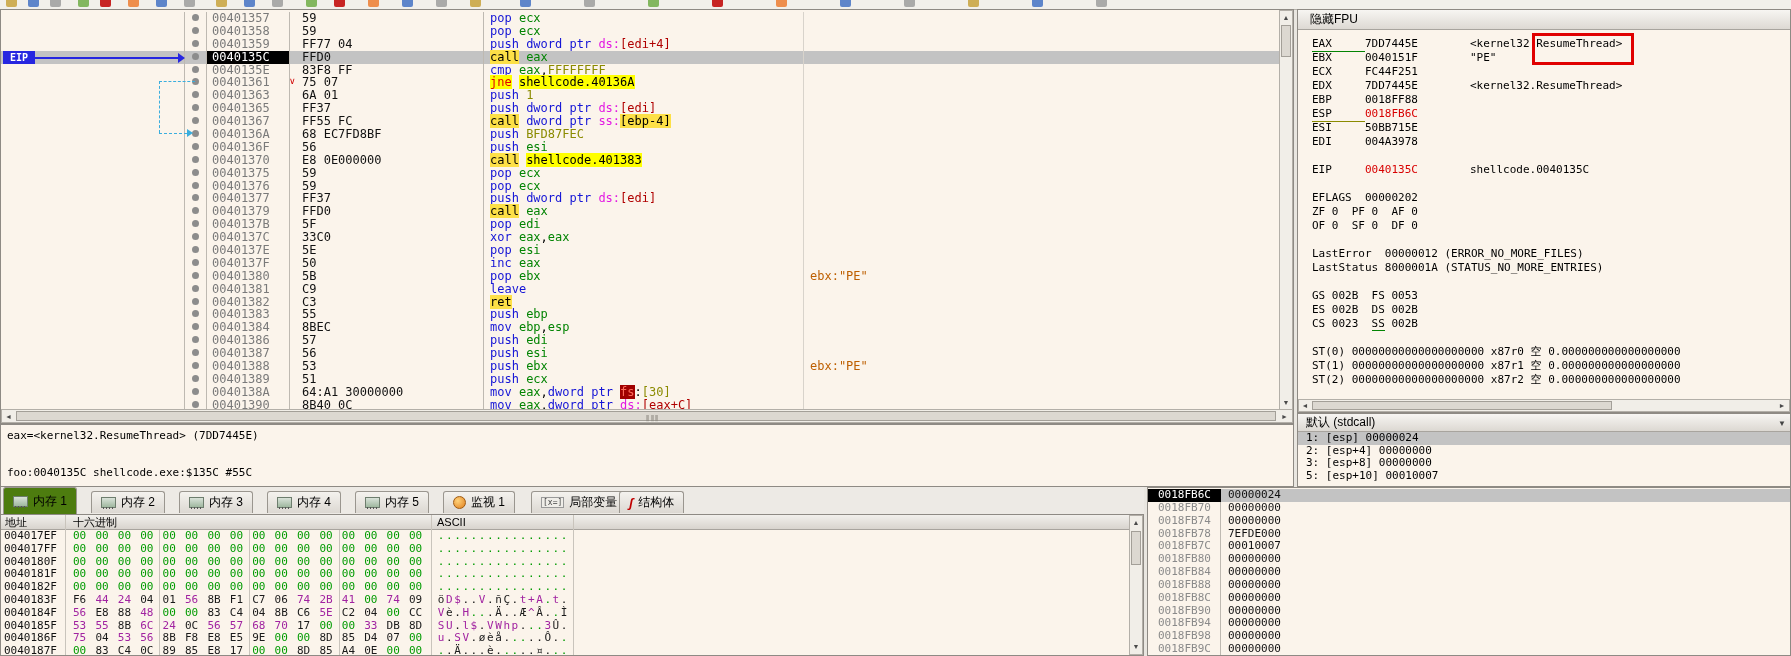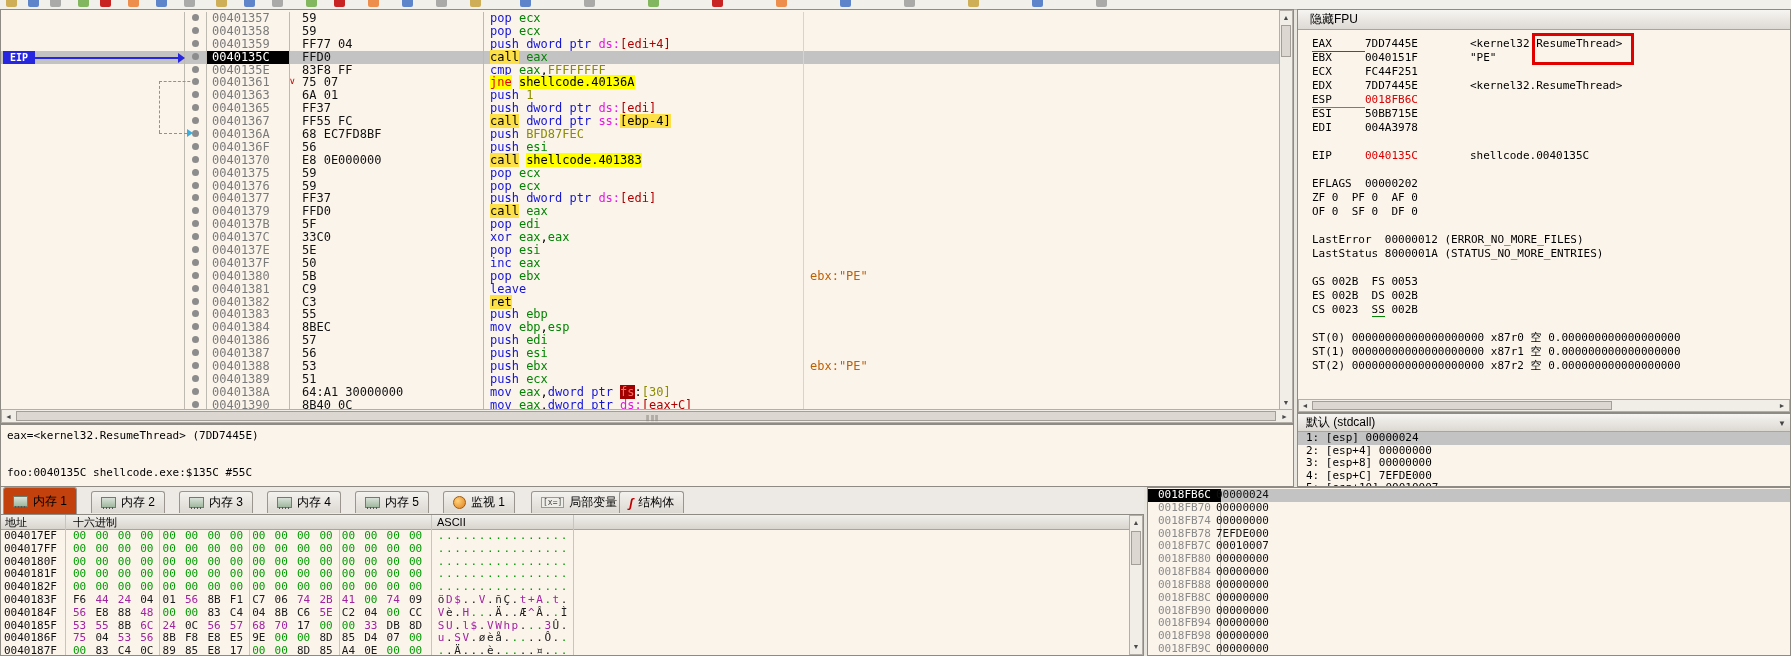--- a/index.html
+++ b/index.html
@@ -76,21 +76,21 @@
   #info{left:0;top:424px;width:1294px;height:63px;overflow:hidden}
   #info-line1{position:absolute;left:6px;top:4px;font-size:11px;white-space:pre}
   #info-line2{position:absolute;left:6px;top:41px;font-size:11px;white-space:pre}
 
   
   #tabbar{position:absolute;left:0;top:487px;width:1144px;height:27px;background:#EDEAE5;
     border-left:1px solid #8E8A84;box-sizing:border-box}
   .tab{position:absolute;top:4px;height:22px;border:1px solid #9A968F;border-bottom:none;
     background:linear-gradient(#F4F2EE,#DCD8D2);border-radius:3px 3px 0 0;
     display:flex;align-items:center;padding:0 9px;font-size:12px;box-sizing:border-box;white-space:nowrap}
-  .tab.active{top:0;height:27px;background:#c2410c;z-index:3}
+  .tab.active{top:0;height:27px;background:#4d7c0f;z-index:3}
   .ic-mem{width:13px;height:9px;background:linear-gradient(#D9E2D9,#9FB89F);border:1px solid #6D7D6D;
     display:inline-block;margin-right:5px;position:relative;flex:none}
   .ic-mem::after{content:"";position:absolute;left:1px;right:1px;bottom:-2px;height:2px;
     background:repeating-linear-gradient(90deg,#555 0 1px,transparent 1px 3px)}
   .ic-watch{width:11px;height:11px;border-radius:50%;flex:none;margin-right:5px;
     background:radial-gradient(circle at 35% 35%,#FFD27A,#E07F1E);border:1px solid #A05A10}
   .ic-locals{font-size:8px;color:#444;border:1px solid #999;background:#EFEDE8;padding:0 1px;
     margin-right:5px;font-family:"DejaVu Sans Mono",monospace;flex:none}
   .ic-struct{color:#C00000;font-weight:bold;font-style:italic;margin-right:5px;font-size:13px;flex:none}
 
@@ -107,21 +107,21 @@
   .masc{position:absolute;width:8.2px;text-align:center}
   .hz{color:#009B00}.hp{color:#A123A1}.hx{color:#1A1A1A}
 
   
   #stack{left:1147px;top:487px;width:644px;height:169px;overflow:hidden}
   .srow{height:12.85px;line-height:12.85px;font-size:11px;white-space:pre;position:relative}
   .srow.sel{background:#C3C3C3}
   .saddr{position:absolute;left:0;width:73px;padding-left:10px;color:#8A8A8A;
     border-right:1px solid #BEB9B1;box-sizing:border-box;height:100%}
   .srow.sel .saddr{background:#000;color:#FFF;border-right-color:#000}
-  .sval{position:absolute;left:68px;color:#111}
+  .sval{position:absolute;left:80px;color:#111}
 </style>
 </head>
 <body>
 
 <div id="toolbar-strip">
     <div class="tbico" style="left: 6px; background: rgb(200, 162, 60);"></div>
     <div class="tbico" style="left: 28px; background: rgb(68, 114, 196);"></div>
     <div class="tbico" style="left: 50px; background: rgb(158, 158, 158);"></div>
     <div class="tbico" style="left: 78px; background: rgb(112, 173, 71);"></div>
     <div class="tbico" style="left: 100px; background: rgb(192, 0, 0);"></div>
@@ -207,20 +207,21 @@
   </div>
 </div>
 
 <div id="regs" class="panel">
   <div id="regs-title">隐藏FPU</div>
   <div id="reg-lines" class="mono">
       <div class="rline"><span class="rname ul-green">EAX</span><span class="rval">7DD7445E</span><span>&lt;kernel32.</span><span>ResumeThread&gt;</span></div>
       <div class="rline"><span class="rname">EBX</span><span class="rval">0040151F</span><span>"PE"</span></div>
       <div class="rline"><span class="rname">ECX</span><span class="rval">FC44F251</span></div>
       <div class="rline"><span class="rname">EDX</span><span class="rval">7DD7445E</span><span>&lt;kernel32.ResumeThread&gt;</span></div>
+      <div class="rline"><span class="rname">EBP</span><span class="rval">0018FF88</span></div>
       <div class="rline"><span class="rname ul-olive">ESP</span><span class="rval red">0018FB6C</span></div>
       <div class="rline"><span class="rname">ESI</span><span class="rval">50BB715E</span></div>
       <div class="rline"><span class="rname">EDI</span><span class="rval">004A3978</span></div>
       <div class="rline">&nbsp;</div>
       <div class="rline"><span class="rname">EIP</span><span class="rval red">0040135C</span><span>shellcode.0040135C</span></div>
       <div class="rline">&nbsp;</div>
       <div class="rline">EFLAGS  00000202</div>
       <div class="rline">ZF 0  PF 0  AF 0</div>
       <div class="rline">OF 0  SF 0  DF 0</div>
       <div class="rline">&nbsp;</div>
@@ -246,21 +247,20 @@
 
 <div id="args" class="panel">
   <div id="args-title">
     <span>默认 (stdcall)</span>
     <span class="cbo">▼</span>
   </div>
   <div id="args-rows" class="mono" style="position:absolute;left:0;top:18px;right:0">
       <div class="arow sel">1: [esp] 00000024</div>
       <div class="arow">2: [esp+4] 00000000</div>
       <div class="arow">3: [esp+8] 00000000</div>
-      <div class="arow">4: [esp+C] 7EFDE000</div>
       <div class="arow">5: [esp+10] 00010007</div>
     </div>
 </div>
 
 <div id="info" class="panel">
   <div id="info-line1" class="mono">eax=&lt;kernel32.ResumeThread&gt; (7DD7445E)</div>
   <div id="info-line2" class="mono">foo:0040135C shellcode.exe:$135C #55C</div>
 </div>
 
 <div id="tabbar">

